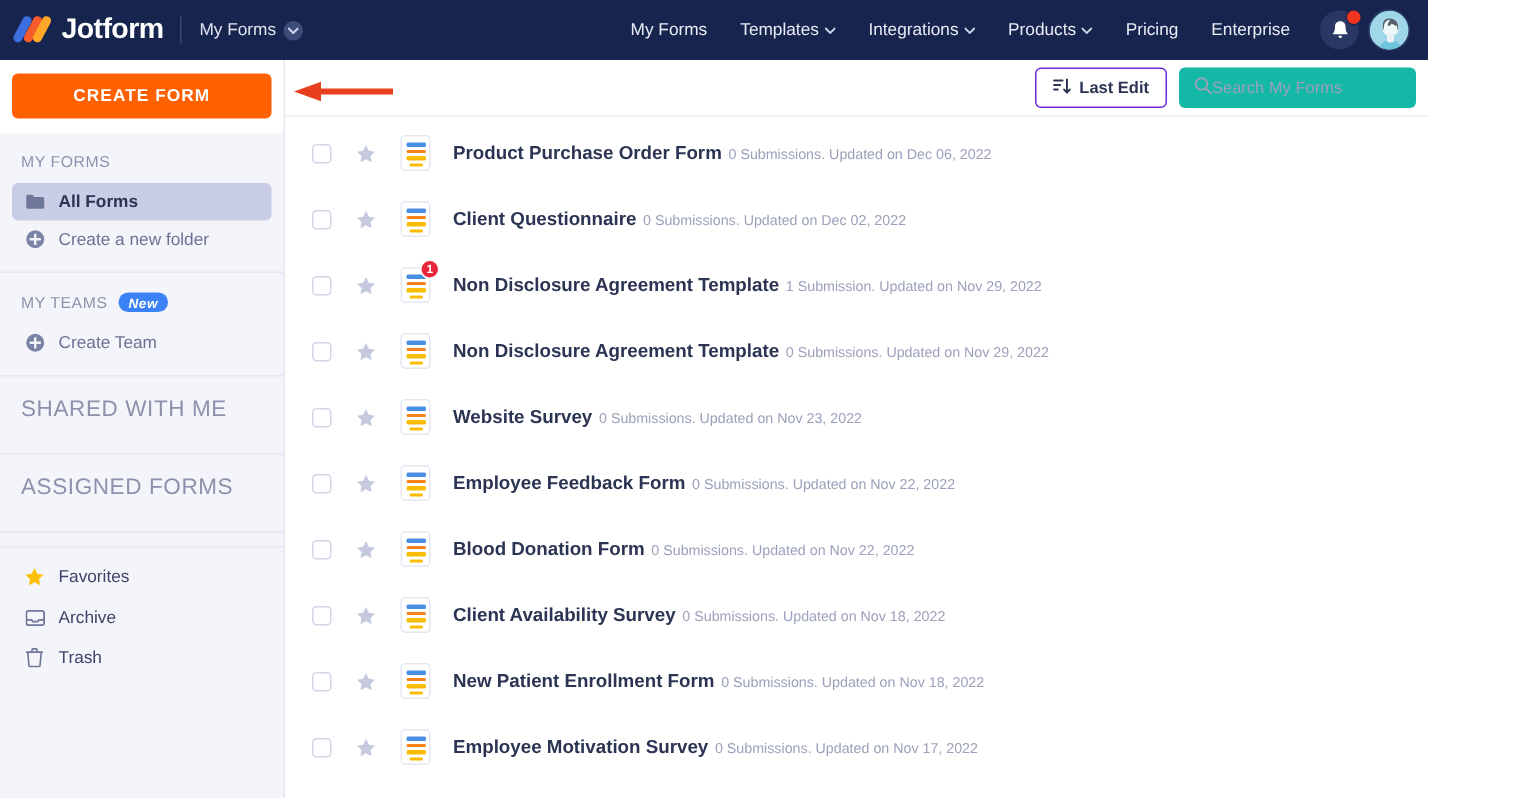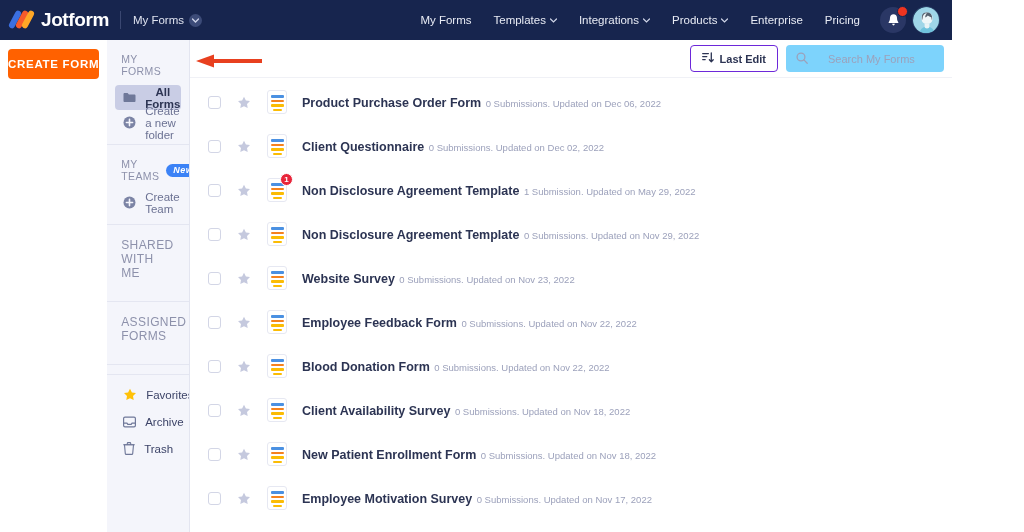--- a/index.html
+++ b/index.html
@@ -50,21 +50,21 @@
     background: #1d4e63; display: block; cursor: pointer; position: relative;
     border: 1px solid #2b3a66;
   }
 
   
   .body { flex: 1; display: flex; min-height: 0; }
 
   
   .sidebar {
     width: 190px; flex: 0 0 190px; background: #f4f5fb;
-    border-right: 1px solid #e3e5f0; display: flex; flex-direction: row;
+    border-right: 1px solid #e3e5f0; display: flex; flex-direction: column;
   }
   .create-wrap { padding: 9px 8px 10px 8px; background: #fff; }
   .create-btn {
     width: 100%; height: 30px; background: #ff6100; color: #fff;
     border: none; border-radius: 4px; font-size: 11.5px; font-weight: bold;
     letter-spacing: 0.7px; cursor: pointer; font-family: inherit;
   }
   .sb-scroll { flex: 1; overflow: hidden; }
   .sb-section-head {
     font-size: 10.5px; color: #8d91ab; letter-spacing: 0.4px;
@@ -80,39 +80,39 @@
     font-size: 11.5px; color: #6c7293; cursor: pointer;
   }
   .sb-row.active { background: #c9cde5; color: #2c3453; font-weight: bold; text-align: center; }
   .sb-row.dark { color: #3d4468; }
   .sb-ico { width: 14px; display: flex; align-items: center; justify-content: center; }
   .sb-sep { height: 1px; background: #e4e6f1; margin: 9px 0 0 0; }
   .sb-plain {
     font-size: 11.5px; color: #6c7293; padding: 13px 14px 12px 14px;
     letter-spacing: 0.3px; cursor: pointer;
   }
-  .sb-plain.caps { font-size: 12px; color: #8d91ab; letter-spacing: 0.4px; }
+  .sb-plain.caps { font-size: 15px; color: #8d91ab; letter-spacing: 0.4px; }
   .sb-bottom { padding-top: 6px; }
   .sb-bottom .sb-row { height: 27px; color: #3d4468; }
 
   
   .main { flex: 1; background: #fff; display: flex; flex-direction: column; min-width: 0; }
   .toolbar {
     height: 38px; flex: 0 0 38px; display: flex; align-items: center;
     justify-content: flex-end; padding: 0 8px; gap: 8px;
     border-bottom: 1px solid #f0f1f6;
   }
   .sort-btn {
     display: flex; align-items: center; gap: 6px; height: 27px; padding: 0 11px;
     border: 1px solid #6d28d9; border-radius: 4px; background: #fff;
     font-size: 11px; font-weight: bold; color: #2c3453; cursor: pointer; font-family: inherit;
   }
   .search-box {
-    display: flex; align-items: center; gap: 20px; width: 158px; height: 27px;
-    background: #7dd3fc; border-radius: 4px; padding: 0 10px;
+    display: flex; align-items: center; gap: 0; width: 158px; height: 27px;
+    background: #14b8a6; border-radius: 4px; padding: 0 10px;
   }
   .search-box input {
     border: none; background: transparent; outline: none; width: 100%;
     font-size: 11px; color: #4a5070; font-family: inherit;
   }
   .search-box input::placeholder { color: #9ca1bb; }
 
   .list { flex: 1; overflow: hidden; padding-top: 2px; }
   .row {
     display: flex; align-items: center; height: 44px; padding: 0 14px 0 18px;
@@ -193,24 +193,24 @@
             <path d="M0.5 1 L3.5 4 L6.5 1" stroke="#cfd5e8" stroke-width="1.2" fill="none" stroke-linecap="round"></path>
           </svg>
       </div>
       <div class="nav-item">
         <span>Products</span>
         <svg width="7" height="5" viewBox="0 0 7 5">
             <path d="M0.5 1 L3.5 4 L6.5 1" stroke="#cfd5e8" stroke-width="1.2" fill="none" stroke-linecap="round"></path>
           </svg>
       </div>
       <div class="nav-item">
+        <span>Pricing</span>
+      </div>
+      <div class="nav-item">
         <span>Enterprise</span>
-      </div>
-      <div class="nav-item">
-        <span>Pricing</span>
       </div>
 
       <div class="bell-wrap">
         <div class="bell-circle">
           <svg width="13" height="14" viewBox="0 0 13 14">
             <path d="M6.5 1.2 C4.3 1.2 3 2.7 3 4.8 C3 7.4 2.2 8.6 1.7 9.2 C1.45 9.5 1.65 9.9 2.05 9.9 L10.95 9.9 C11.35 9.9 11.55 9.5 11.3 9.2 C10.8 8.6 10 7.4 10 4.8 C10 2.7 8.7 1.2 6.5 1.2 Z" fill="#ffffff"></path>
             <path d="M5.2 10.8 C5.4 11.8 5.9 12.4 6.5 12.4 C7.1 12.4 7.6 11.8 7.8 10.8 Z" fill="#ffffff"></path>
           </svg>
         </div>
         <span class="bell-badge"></span>
@@ -398,21 +398,21 @@
             <span class="ficon">
                 <b class="fb1"></b>
                 <b class="fb2"></b>
                 <b class="fb3"></b>
                 <b class="fb4"></b>
               </span>
             <span class="fbadge">1</span>
           </span>
           <span class="meta">
             <span class="ftitle">Non Disclosure Agreement Template</span>
-            <span class="fsub">1 Submission. Updated on May 29, 2022</span>
+            <span class="fsub">1 Submission. Updated on Nov 29, 2022</span>
           </span>
         </div>
 
         <div class="row">
           <span class="cb"></span>
           <span class="star">
             <svg width="14" height="13" viewBox="0 0 14 13">
                 <path d="M7 0.7 L8.9 4.5 L13 5.1 L10 8 L10.7 12.1 L7 10.2 L3.3 12.1 L4 8 L1 5.1 L5.1 4.5 Z" fill="#c5c9de"></path>
               </svg>
           </span>

